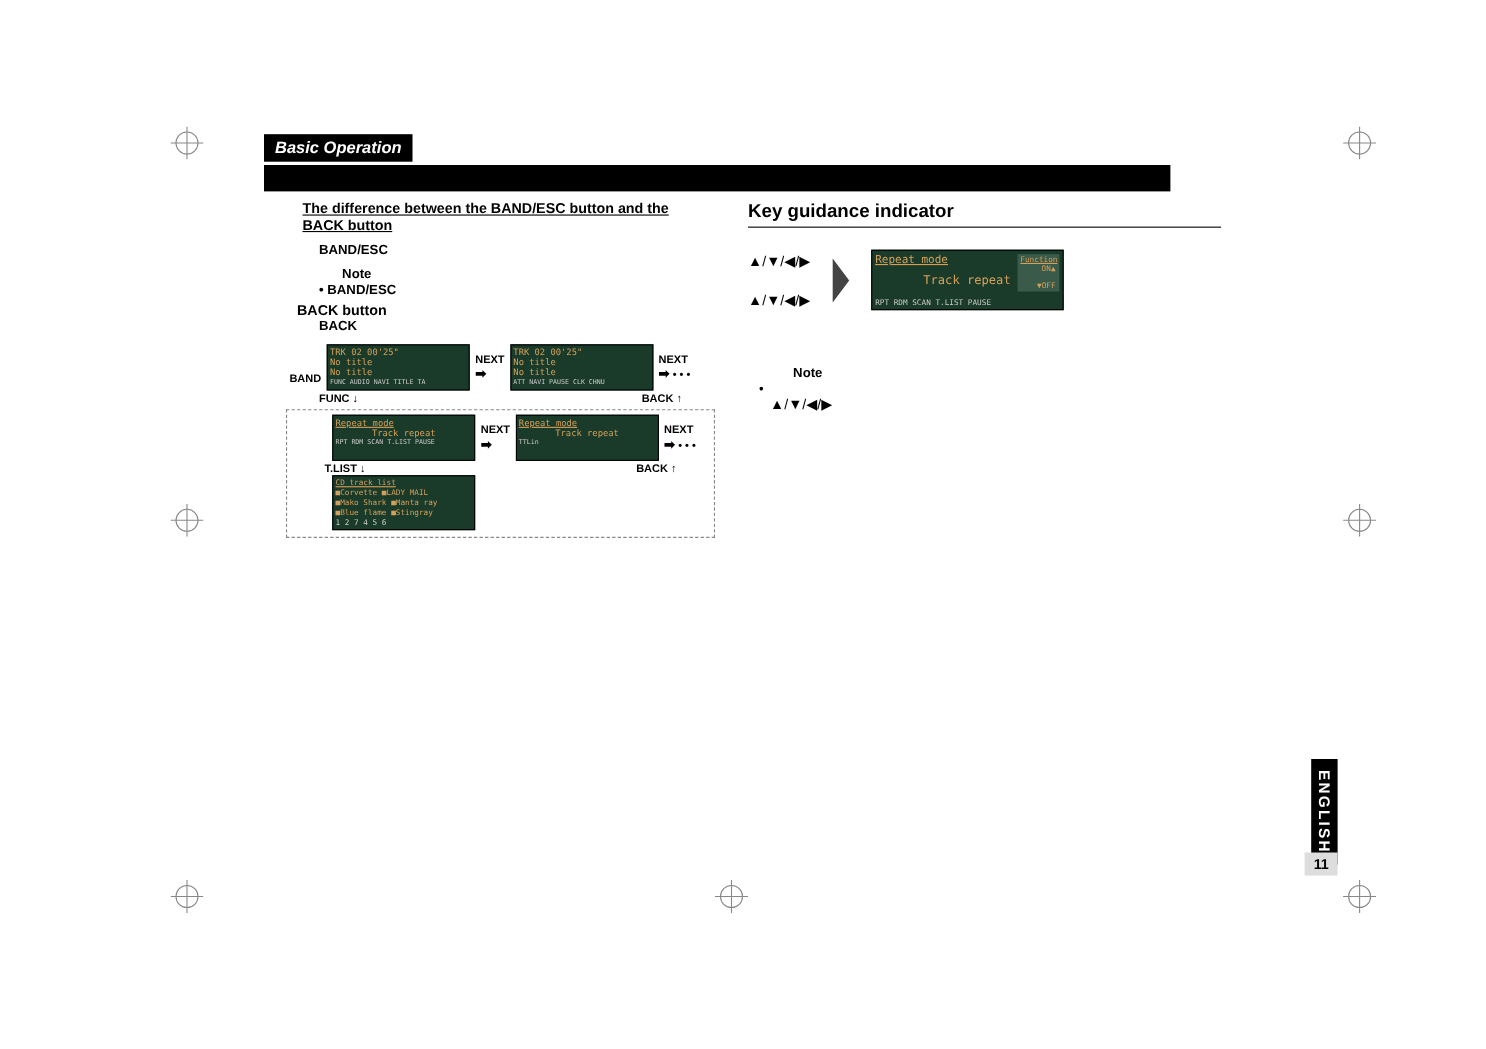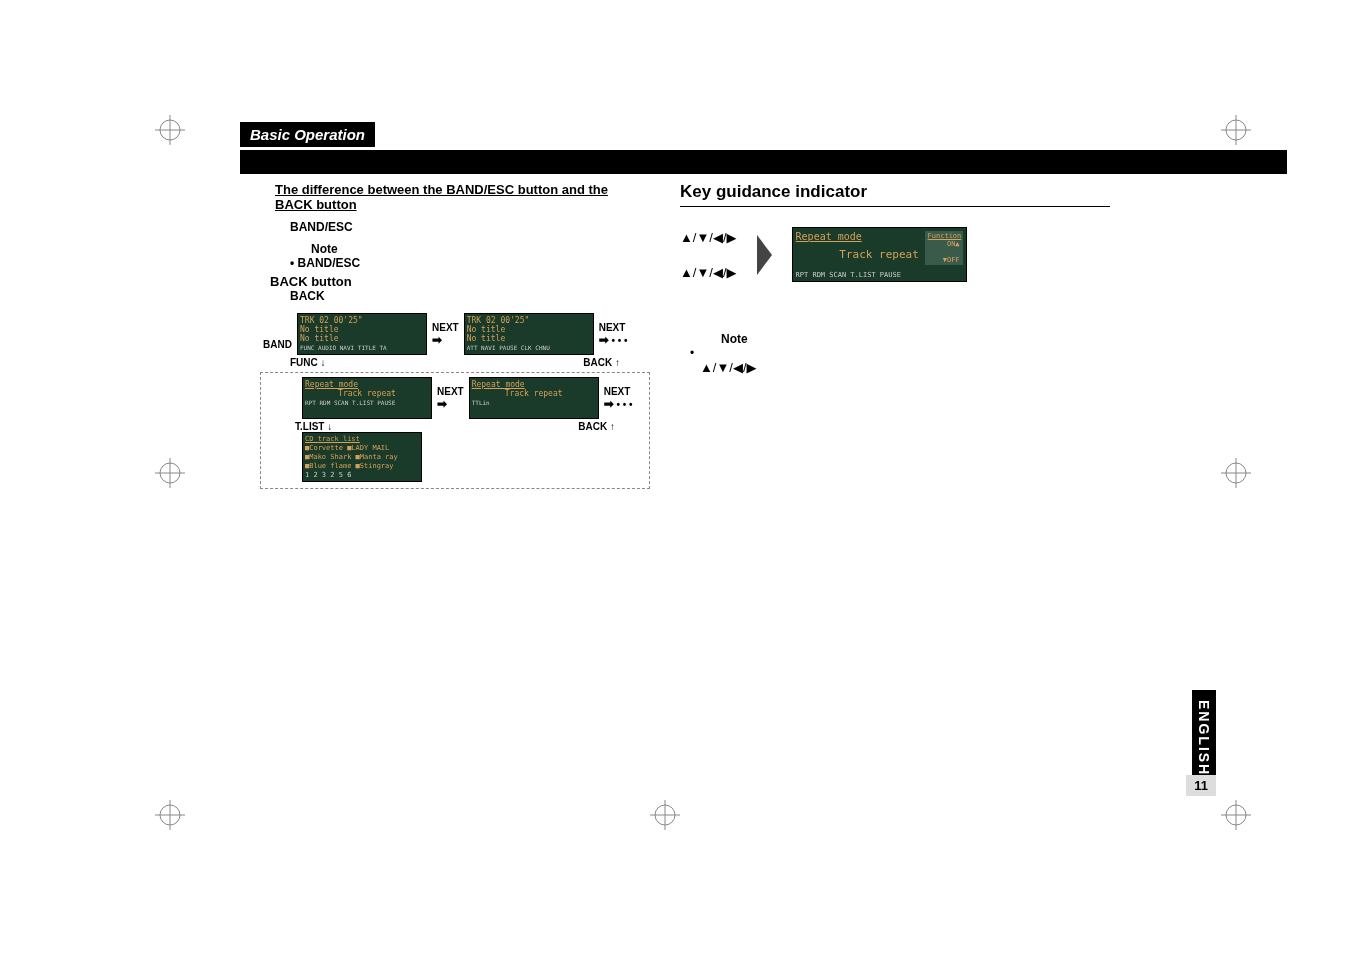--- a/index.html
+++ b/index.html
@@ -14,21 +14,21 @@
     }
     .page-content {
       position: absolute;
       left: 240px;
       top: 150px;
       width: 870px;
     }
     .section-header-bar {
       background: #000;
       height: 24px;
-      width: 1047px;
+      width: 824px;
       margin-bottom: 8px;
     }
     .section-header-text {
       position: relative;
       top: -24px;
       background: #000;
       color: #fff;
       font-style: italic;
       font-weight: bold;
       padding: 4px 10px;
@@ -210,21 +210,21 @@
     .crop-tr { right: 100px; top: 115px; }
     .crop-bl { left: 155px; top: 800px; }
     .crop-br { right: 100px; top: 800px; }
     .crop-ml { left: 155px; top: 458px; }
     .crop-mr { right: 100px; top: 458px; }
     .crop-bot { left: 650px; top: 800px; }
     .lcd-content { padding: 2px; line-height: 9px; }
     .track-list-lcd {
       background: #1a3a2a;
       border: 1px solid #000;
-      width: 120px;
+      width: 130px;
       height: 50px;
       font-family: monospace;
       color: #d4a05a;
       font-size: 7px;
       padding: 2px;
       line-height: 9px;
     }
   </style>
 </head>
 <body>
@@ -331,21 +331,21 @@
             <span>T.LIST ↓</span>
             <span>BACK ↑</span>
           </div>
           <div class="lcd-row">
             <span class="lcd-label-left"></span>
             <div class="track-list-lcd">
               <div style="text-decoration:underline;">CD track list</div>
               <div>■Corvette   ■LADY MAIL</div>
               <div>■Mako Shark ■Manta ray</div>
               <div>■Blue flame ■Stingray</div>
-              <div style="color:#ccc;">1   2   3   2   5   6</div>
+              <div style="color:#ccc;">1   2   7   4   5   6</div>
             </div>
           </div>
         </div>
       </div>
     </div>
 
     <div class="col-right">
       <div class="right-heading">Key guidance indicator</div>
 
       <div class="lcd-right-panel">

